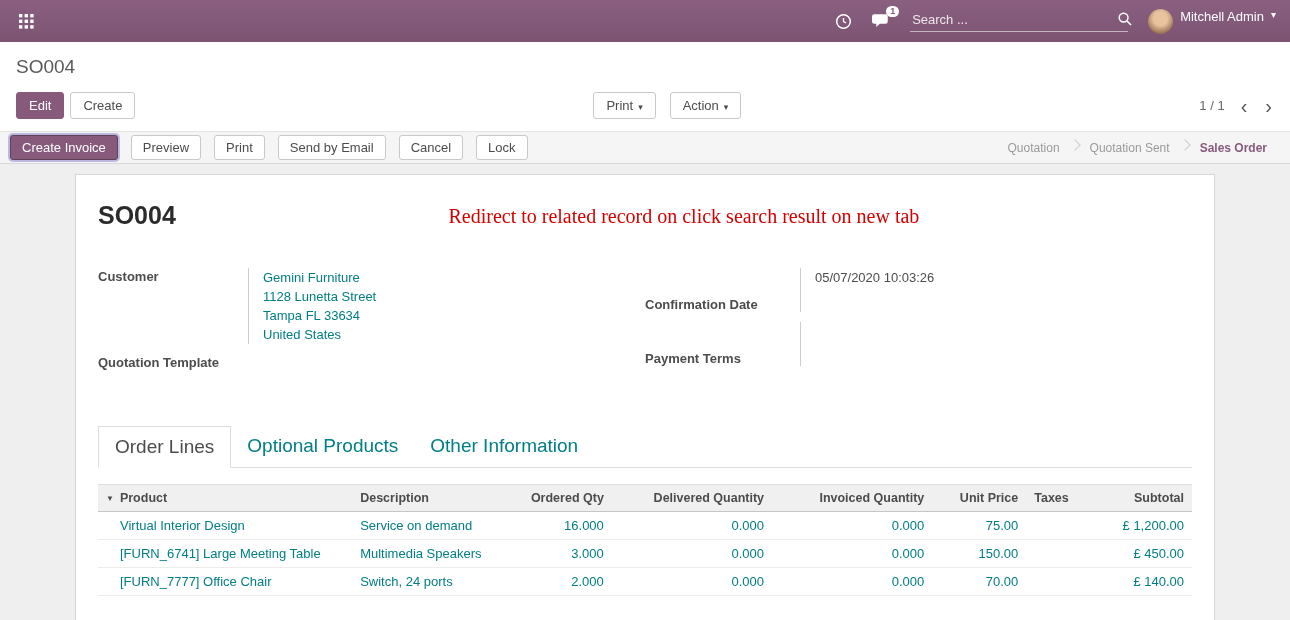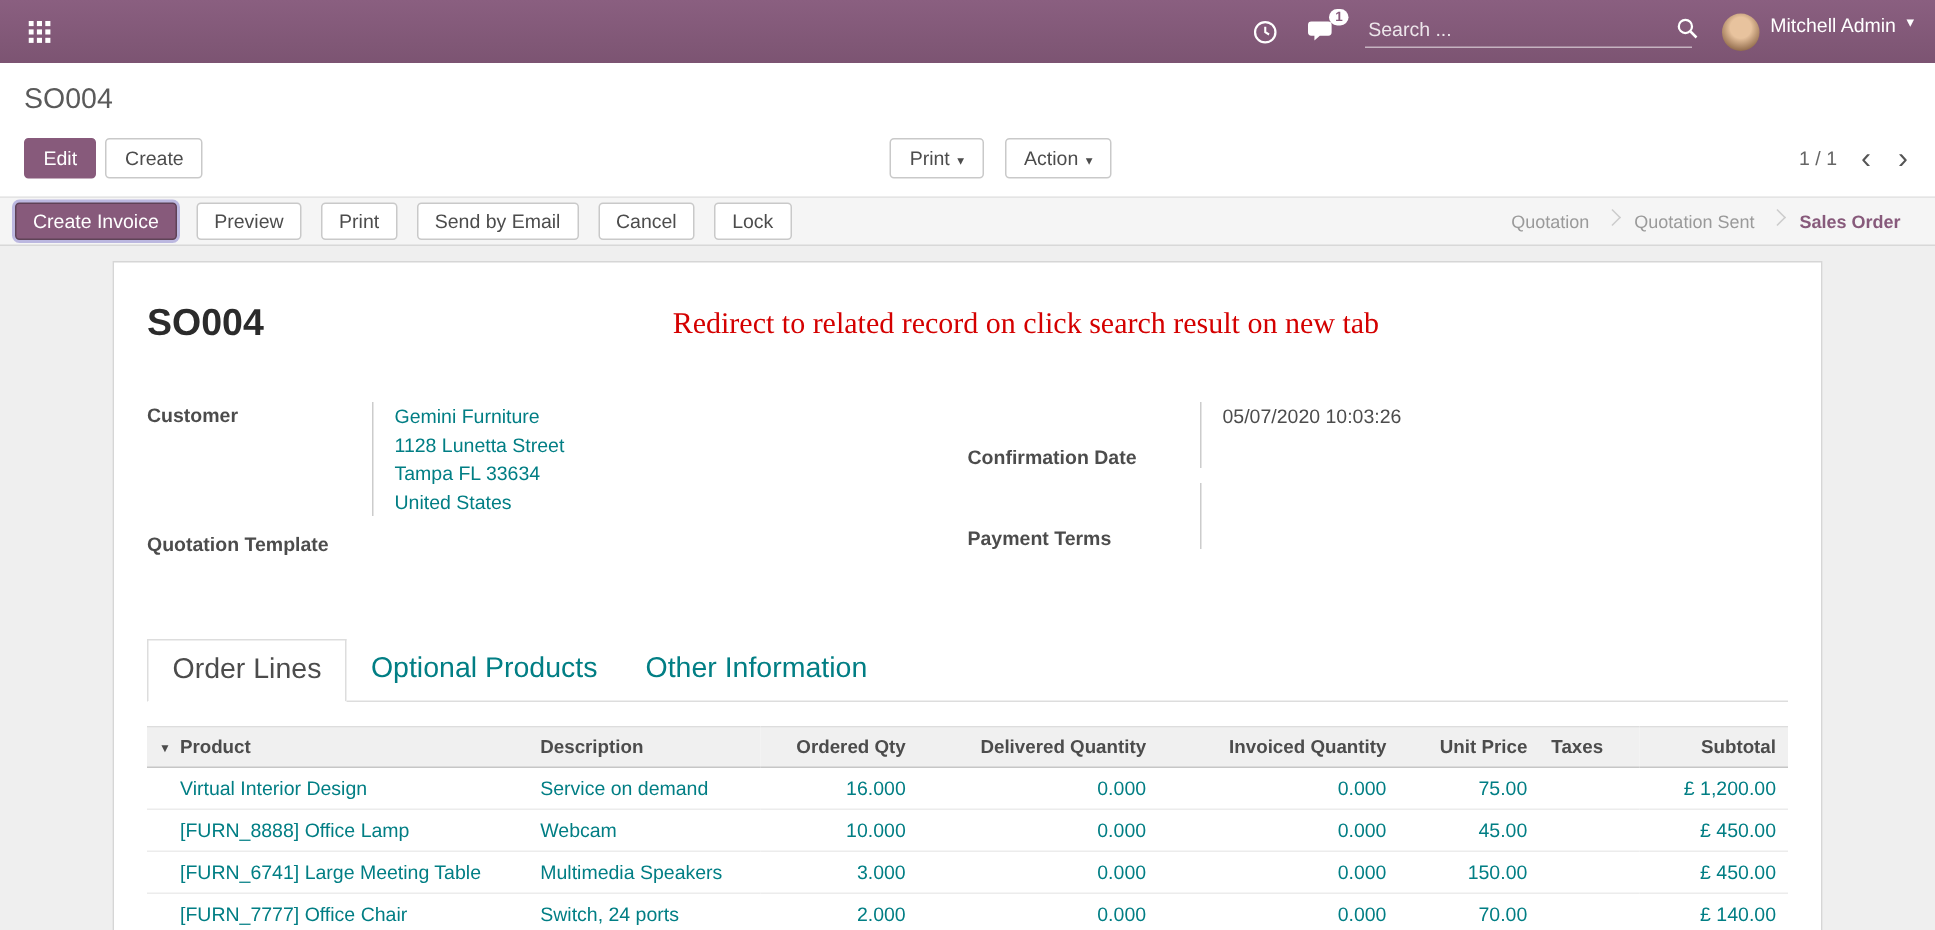--- a/index.html
+++ b/index.html
@@ -282,30 +282,20 @@
             <td class="al-left first">Virtual Interior Design</td>
             <td class="al-left">Service on demand</td>
             <td class="al-right">16.000</td>
             <td class="al-right">0.000</td>
             <td class="al-right">0.000</td>
             <td class="al-right">75.00</td>
             <td class="al-left"></td>
             <td class="al-right">£ 1,200.00</td>
           </tr>
           <tr>
-            <td class="al-left first">[FURN_8888] Office Lamp</td>
-            <td class="al-left">Webcam</td>
-            <td class="al-right">10.000</td>
-            <td class="al-right">0.000</td>
-            <td class="al-right">0.000</td>
-            <td class="al-right">45.00</td>
-            <td class="al-left"></td>
-            <td class="al-right">£ 450.00</td>
-          </tr>
-          <tr>
             <td class="al-left first">[FURN_6741] Large Meeting Table</td>
             <td class="al-left">Multimedia Speakers</td>
             <td class="al-right">3.000</td>
             <td class="al-right">0.000</td>
             <td class="al-right">0.000</td>
             <td class="al-right">150.00</td>
             <td class="al-left"></td>
             <td class="al-right">£ 450.00</td>
           </tr>
           <tr>

